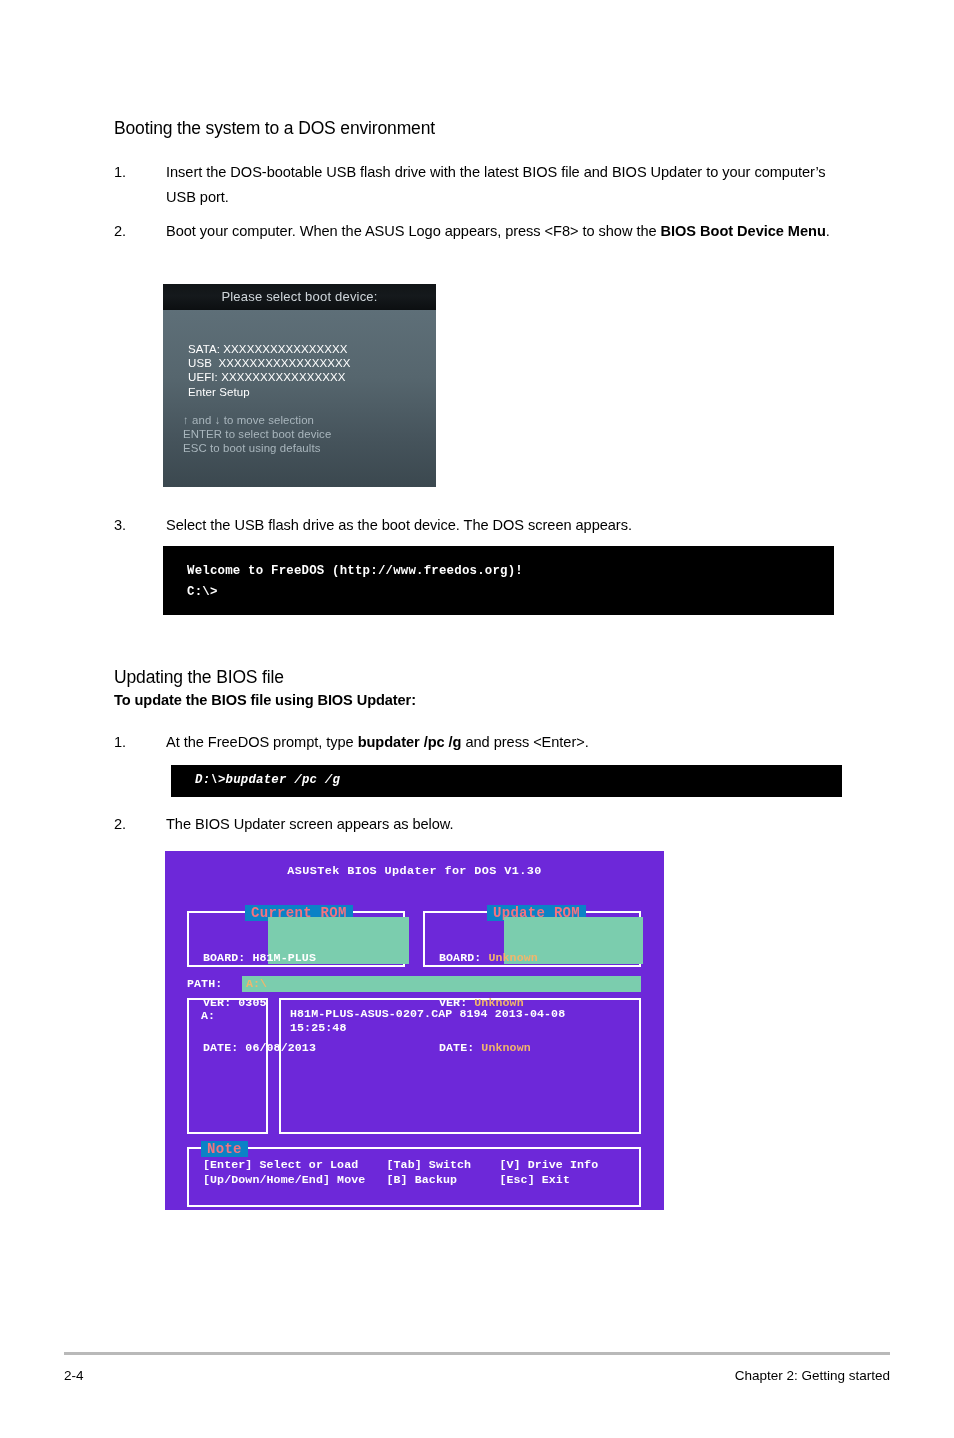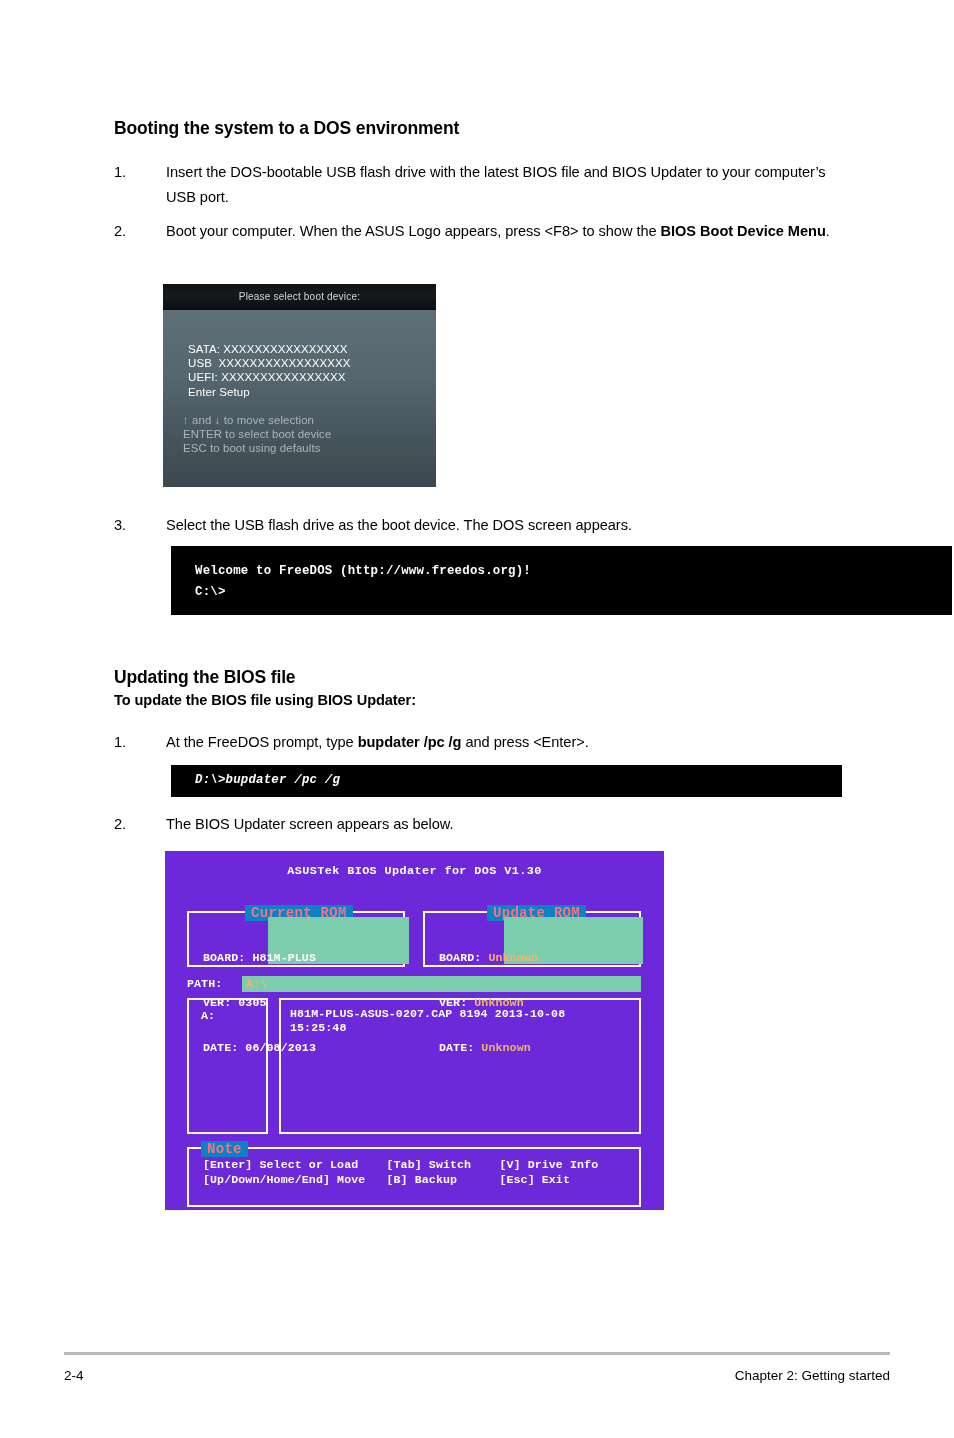--- a/index.html
+++ b/index.html
@@ -23,21 +23,21 @@
     width: 954px;
     height: 1438px;
     box-sizing: border-box;
   }
 
   
   .h-section {
     position: absolute;
     left: 114px;
     font-size: 17.5px;
-    font-weight: bold;
+    font-weight: normal;
     letter-spacing: -0.15px;
     color: #000;
     white-space: nowrap;
   }
   #heading-booting { top: 118px; }
   #heading-updating { top: 659px; margin-top: 8px; }
 
   .h-sub {
     position: absolute;
     left: 114px;
@@ -78,21 +78,21 @@
     left: 163px;
     top: 284px;
     width: 273px;
     height: 203px;
     overflow: hidden;
   }
   #boot-menu-header {
     height: 26px;
     background: linear-gradient(180deg, #111517 0%, #15191c 45%, #0c0f11 100%);
     color: #cfd6da;
-    font-size: 10px;
+    font-size: 13px;
     text-align: center;
     line-height: 26px;
     letter-spacing: 0.2px;
   }
   #boot-menu-body {
     height: 177px;
     background: linear-gradient(180deg, #5e6f78 0%, #56666e 38%, #46545c 72%, #3b484f 100%);
     position: relative;
   }
   .boot-device-list {
@@ -125,23 +125,22 @@
     background: #000000;
     color: #ffffff;
     font-family: "Liberation Mono", "DejaVu Sans Mono", monospace;
     font-weight: bold;
     font-size: 12.4px;
     letter-spacing: 0.2px;
   }
   #dos-freedos {
     left: 163px;
     top: 546px;
-    width: 781px;
+    width: 671px;
     height: 69px;
-    margin-left: 8px;
   }
   #dos-freedos .line1 { position: absolute; left: 24px; top: 18px; }
   #dos-freedos .line2 { position: absolute; left: 24px; top: 39px; }
 
   #dos-bupdater {
     left: 171px;
     top: 765px;
     width: 671px;
     height: 32px;
     font-style: italic;
@@ -430,21 +429,21 @@
       <div id="path-bar"></div>
       <div id="path-label">PATH:</div>
       <div id="path-value">A:\</div>
     </div>
 
     <div id="drive-pane">
       <div id="drive-item">A:</div>
     </div>
 
     <div id="file-pane">
-      <div id="file-entry">H81M-PLUS-ASUS-0207.CAP 8194 2013-10-08
+      <div id="file-entry">H81M-PLUS-ASUS-0207.CAP 8194 2013-04-08
 15:25:48</div>
     </div>
 
     <div id="note-panel">
       <div class="rom-legend">Note</div>
       <div class="note-line" id="note-line-2">[Up/Down/Home/End] Move   [B] Backup      [Esc] Exit</div>
       <div class="note-line" id="note-line-1">[Enter] Select or Load    [Tab] Switch    [V] Drive Info</div>
     </div>
   </div>
 

